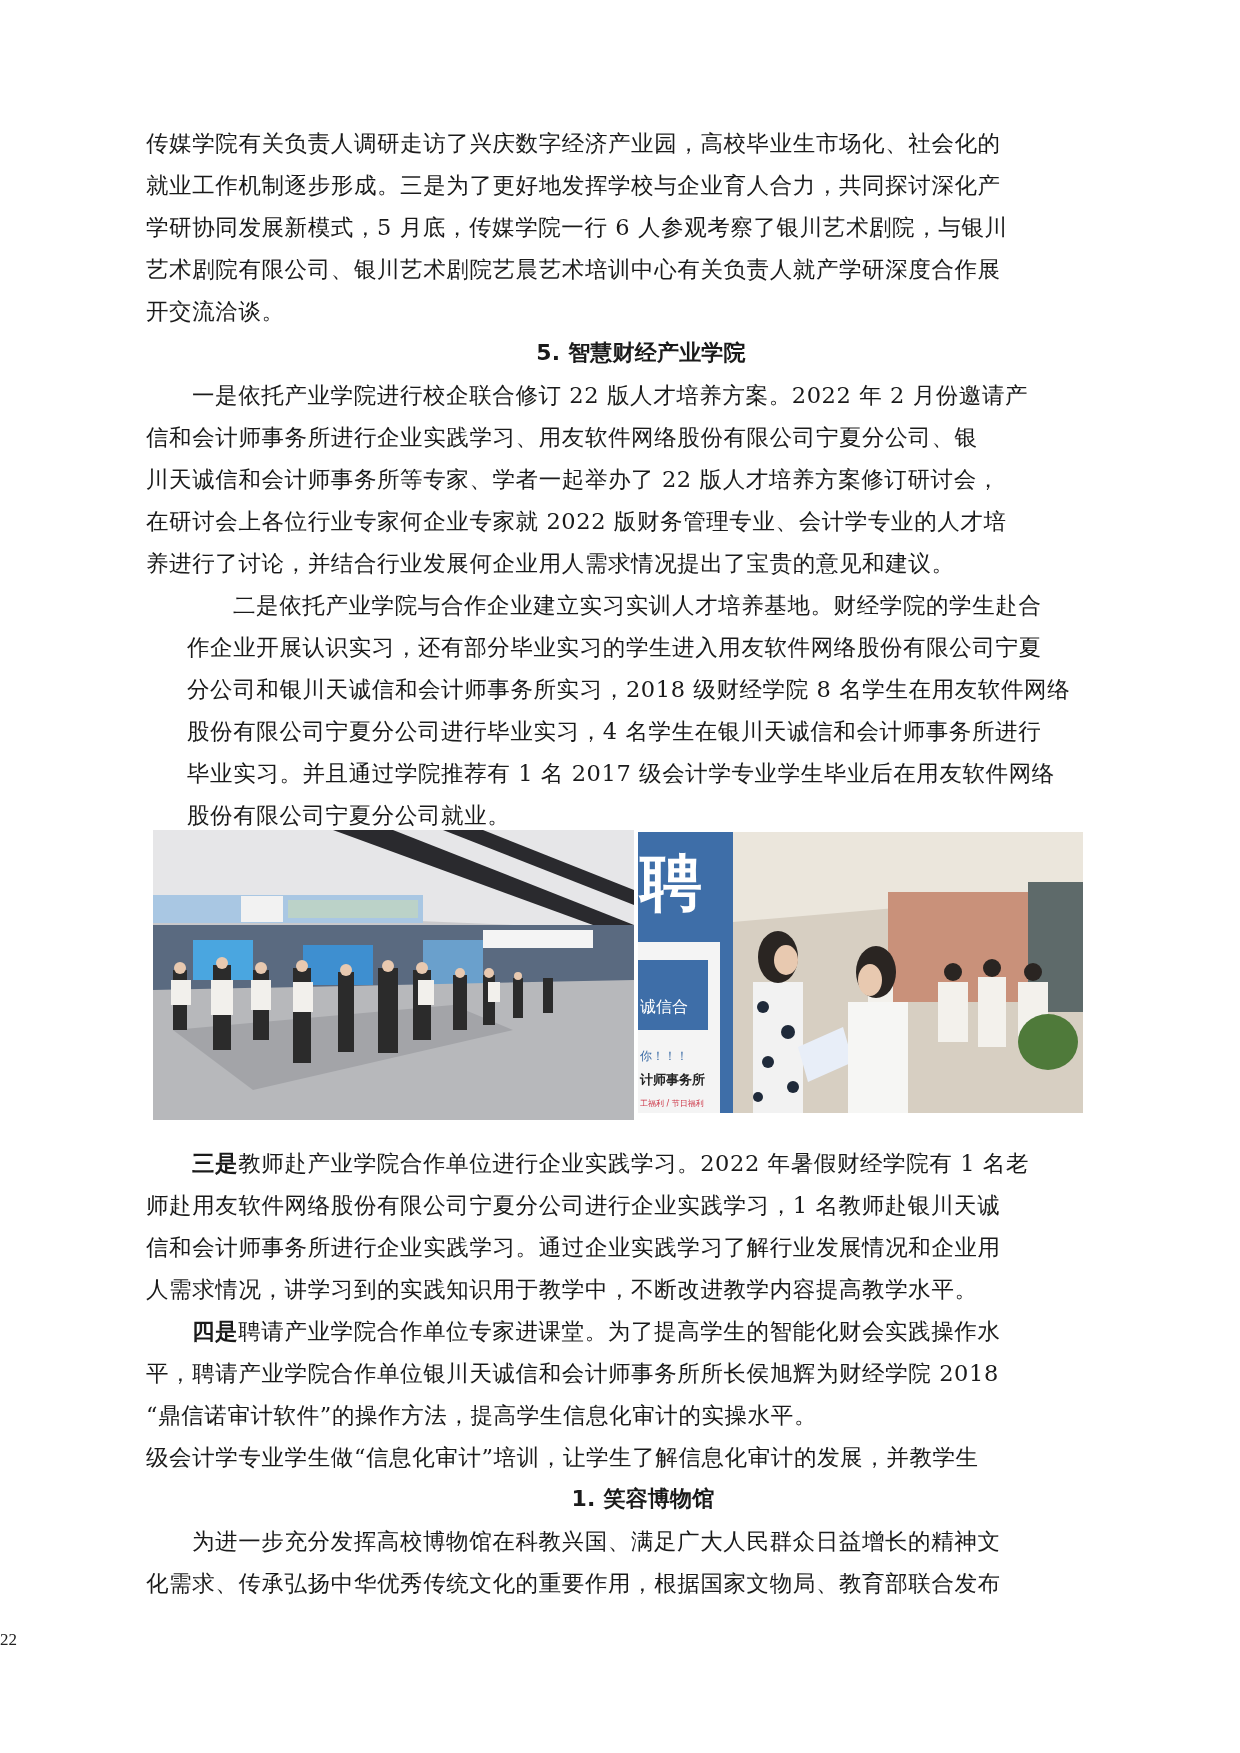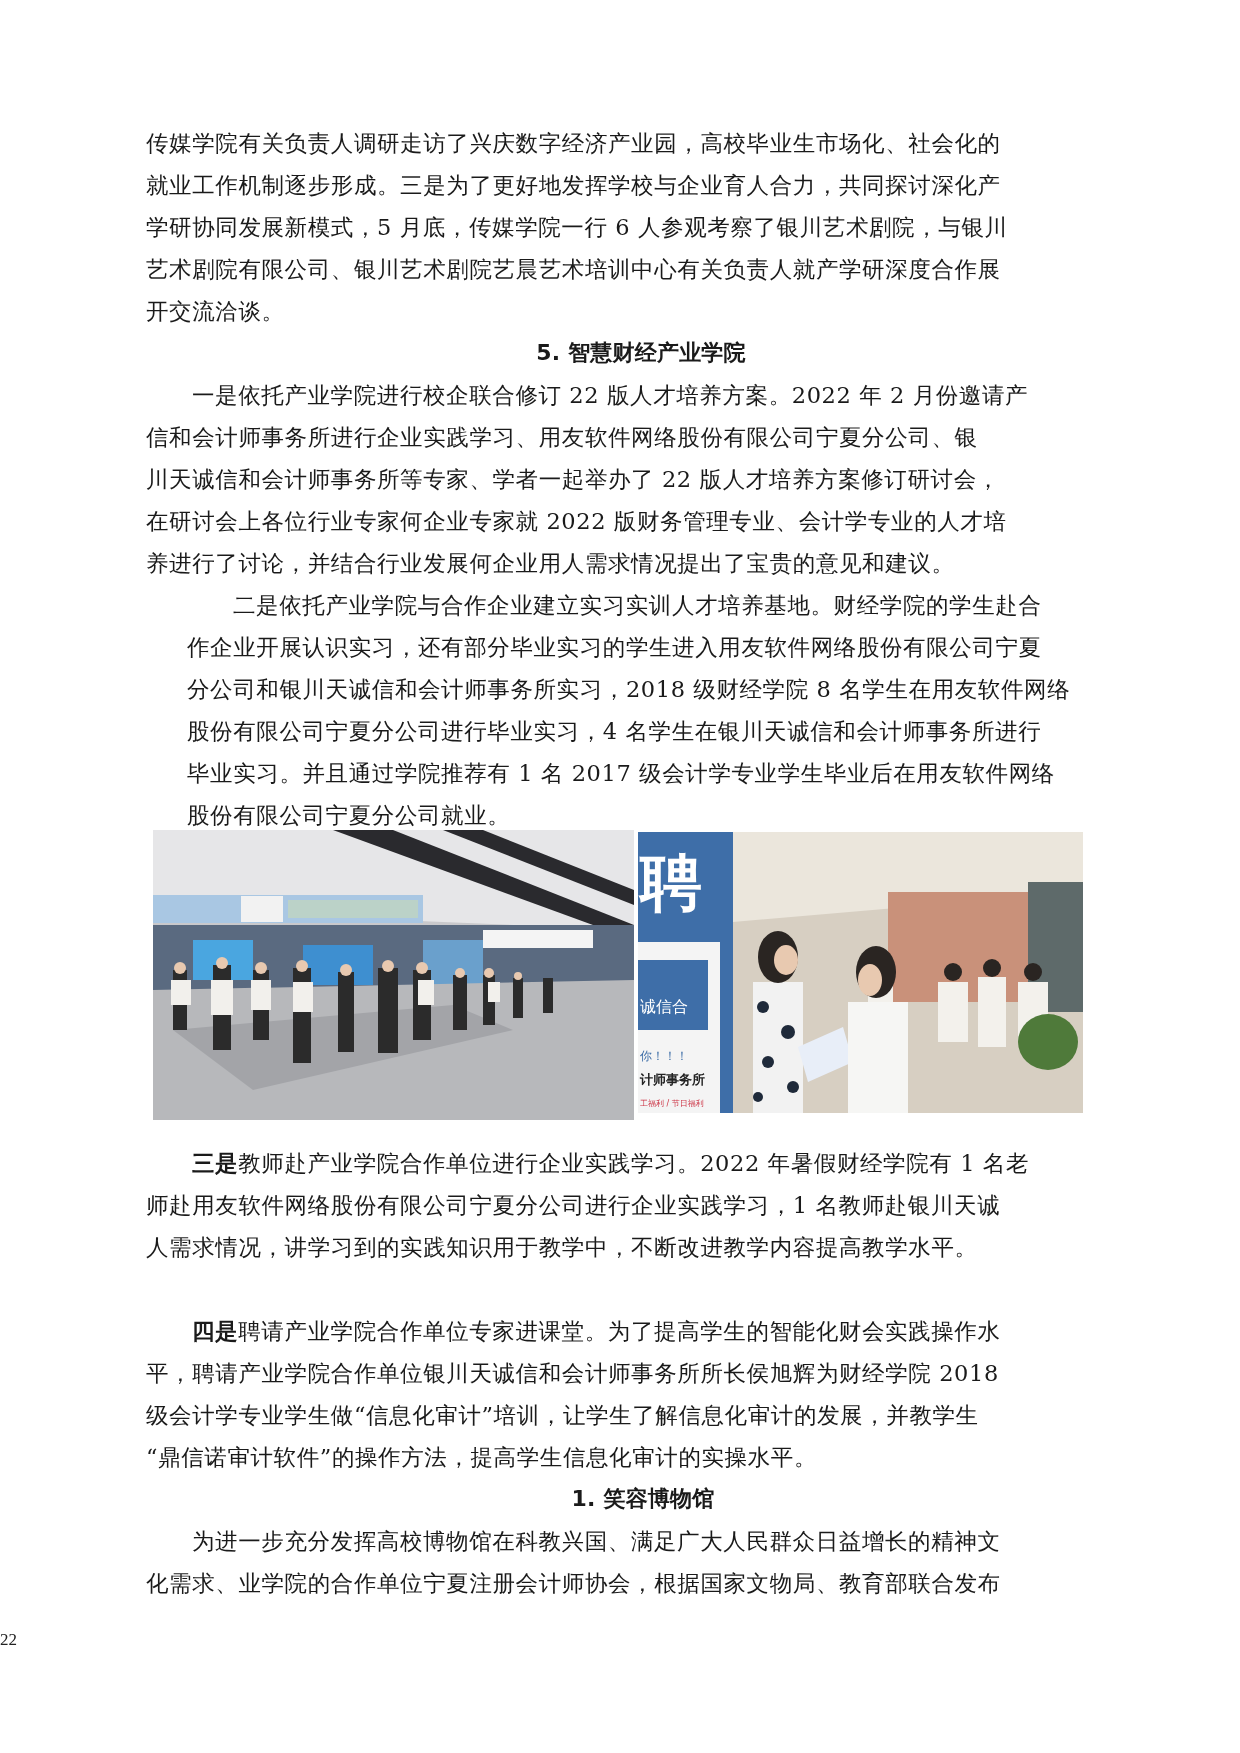--- a/index.html
+++ b/index.html
@@ -159,35 +159,36 @@
 
       <ellipse cx="410" cy="210" rx="30" ry="28" fill="#4f7a3a"></ellipse>
     </svg>
   </div>
 
   <div class="text-block" style="top:1142px;">
     <div class="line indent">
       <span class="bold-lead">三是</span><span>教师赴产业学院合作单位进行企业实践学习。2022 年暑假财经学院有 1 名老</span>
     </div>
     <div class="line">师赴用友软件网络股份有限公司宁夏分公司进行企业实践学习，1 名教师赴银川天诚</div>
+    <div class="line">信和会计师事务所进行企业实践学习。通过企业实践学习了解行业发展情况和企业用</div>
     <div class="line">人需求情况，讲学习到的实践知识用于教学中，不断改进教学内容提高教学水平。</div>
   </div>
 
   <div class="text-block" style="top:1310px;">
     <div class="line indent">
       <span class="bold-lead">四是</span><span>聘请产业学院合作单位专家进课堂。为了提高学生的智能化财会实践操作水</span>
     </div>
     <div class="line">平，聘请产业学院合作单位银川天诚信和会计师事务所所长侯旭辉为财经学院 2018</div>
+    <div class="line">“鼎信诺审计软件”的操作方法，提高学生信息化审计的实操水平。</div>
     <div class="line">级会计学专业学生做“信息化审计”培训，让学生了解信息化审计的发展，并教学生</div>
-    <div class="line">“鼎信诺审计软件”的操作方法，提高学生信息化审计的实操水平。</div>
   </div>
 
   <div class="text-block" style="top:1478px;">
     <div class="line heading" style="padding-left:50px;">1. 笑容博物馆</div>
   </div>
 
   <div class="text-block" style="top:1520px;">
     <div class="line indent">为进一步充分发挥高校博物馆在科教兴国、满足广大人民群众日益增长的精神文</div>
-    <div class="line">化需求、业学院的合作单位宁夏注册会计师协会，根据国家文物局、教育部联合发布</div>
+    <div class="line">化需求、传承弘扬中华优秀传统文化的重要作用，根据国家文物局、教育部联合发布</div>
   </div>
 
   <div class="page-number">22</div>
 </div>
 
 </body></html>

